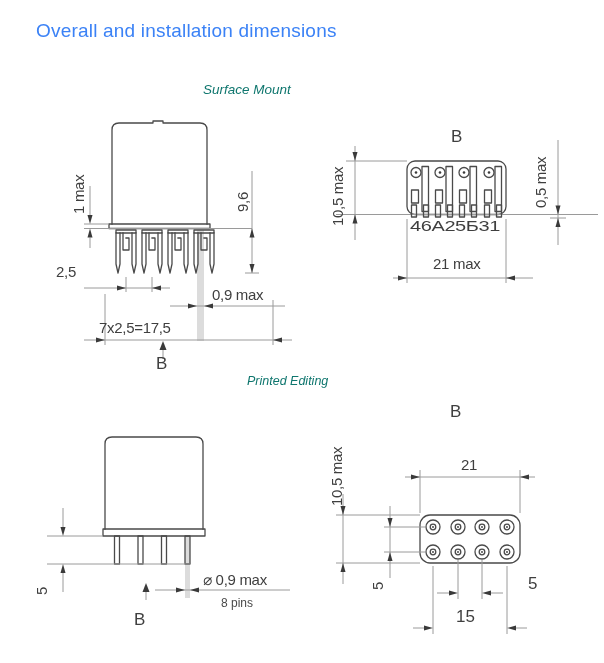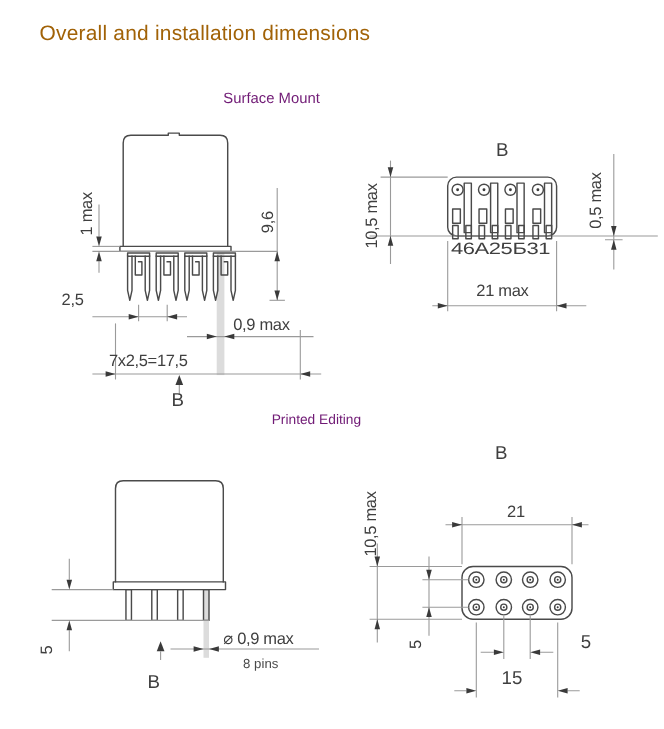--- a/index.html
+++ b/index.html
@@ -1,19 +1,19 @@
 <!DOCTYPE html>
 <html><head>
 <meta charset="utf-8">
 <style>
   html,body{margin:0;padding:0;background:#ffffff;}
   #stage{position:relative;width:604px;height:663px;background:#fff;overflow:hidden;
          font-family:"Liberation Sans","DejaVu Sans",sans-serif;}
-  .page-title{position:absolute;left:36px;top:20px;font-size:19px;color:#a16207;letter-spacing:.2px;}
-  .sec-label{position:absolute;color:#701a75;}
+  .page-title{position:absolute;left:36px;top:20px;font-size:19px;color:#3b82f6;letter-spacing:.2px;}
+  .sec-label{position:absolute;color:#0f766e;font-style:italic;}
   #lbl-surface{left:203px;top:82px;font-size:13.5px;}
   #lbl-printed{left:247px;top:374px;font-size:12.5px;}
   svg{position:absolute;left:0;top:0;}
   .obj{stroke:#4a4a4a;stroke-width:1.3;fill:none;stroke-linejoin:round;stroke-linecap:square;}
   .thin{stroke:#9a9a9a;stroke-width:1;fill:none;}
   .arr{fill:#3a3a3a;stroke:none;}
   .band{fill:#dcdcdc;stroke:none;}
   text.dim{font-family:"Liberation Sans","DejaVu Sans",sans-serif;font-size:15px;fill:#3f3f3f;letter-spacing:-0.3px;}
   text.marker{font-family:"Liberation Sans","DejaVu Sans",sans-serif;font-size:17px;fill:#3f3f3f;}
   text.note{font-family:"Liberation Sans","DejaVu Sans",sans-serif;font-size:12px;fill:#4a4a4a;letter-spacing:0;}

